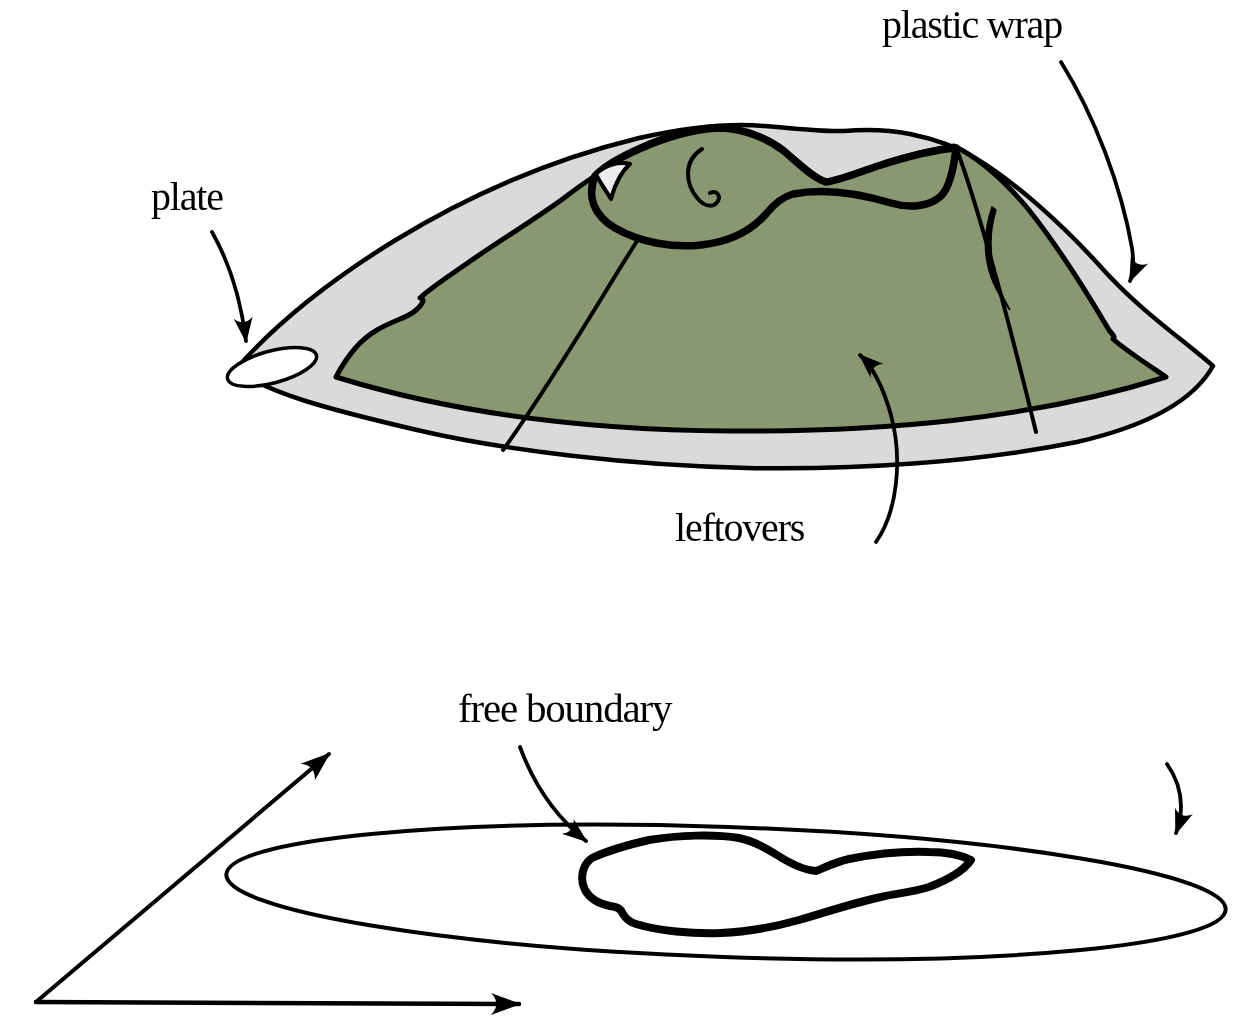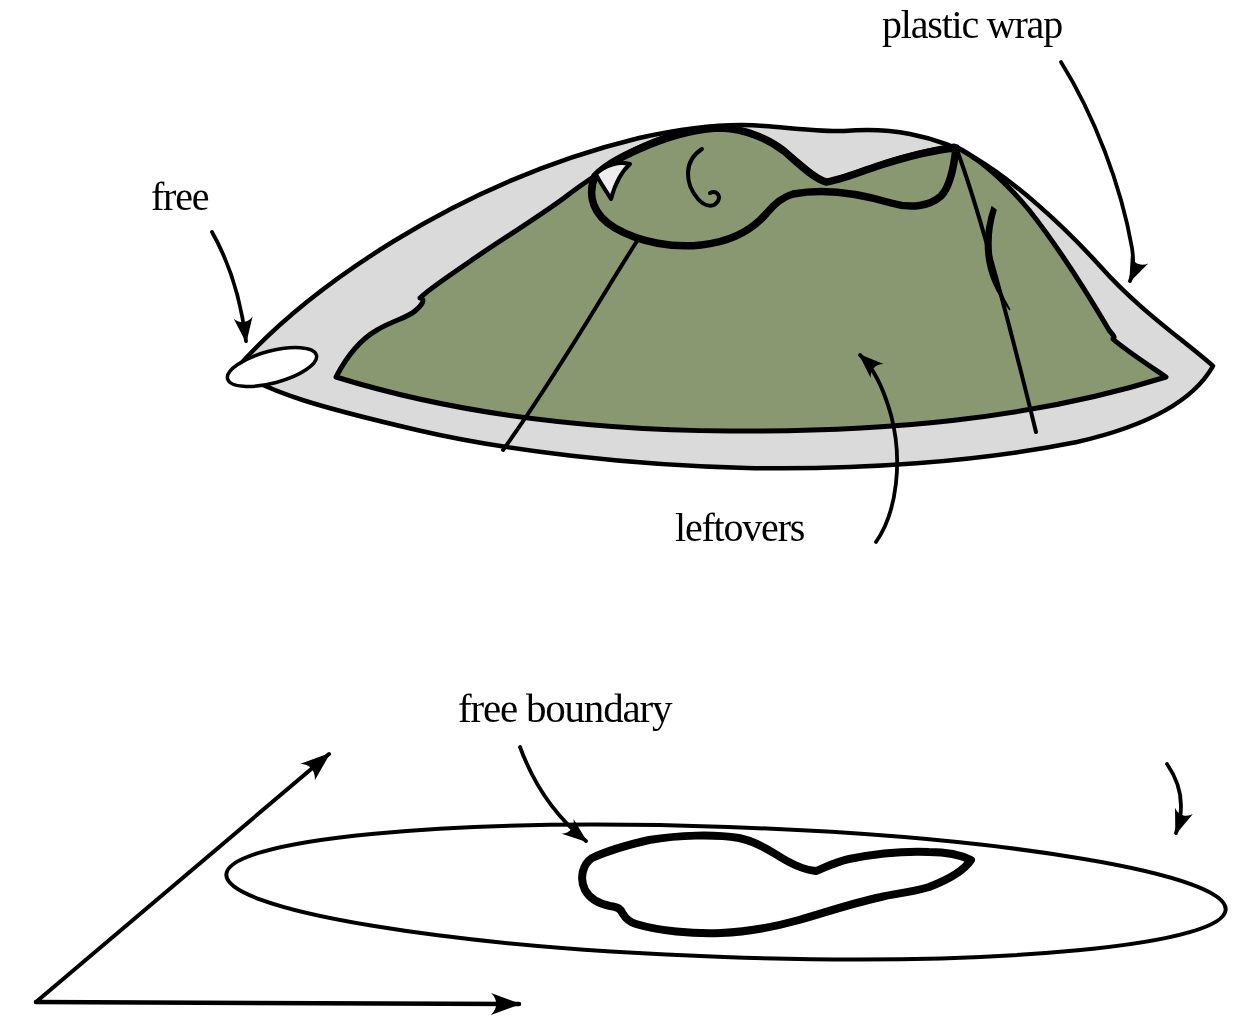--- a/index.html
+++ b/index.html
@@ -143,18 +143,18 @@
                C592,909 589,907 581,906
                C571,904 561,899 556,890
                C550,878 554,864 563,858 Z" fill="none" stroke="#000" stroke-width="8" stroke-linejoin="round"></path>
 
       <path d="M491,747 C505,785 527,817 557,841" fill="none" stroke="#000" stroke-width="3.8" stroke-linecap="round" marker-end="url(#headSmall)"></path>
       <path d="M1138,764 C1152,784 1156,808 1147,833" fill="none" stroke="#000" stroke-width="3.8" stroke-linecap="round" marker-end="url(#headSmall)"></path>
     </g>
   </svg>
 
   <div class="lbl lbl-plastic-wrap">plastic wrap</div>
-  <div class="lbl lbl-plate">free</div>
+  <div class="lbl lbl-plate">plate</div>
   <div class="lbl lbl-free-boundary">free boundary</div>
   <div class="lbl lbl-leftovers">leftovers</div>
 
   <div class="page-edge"></div>
 </div>
 
 </body></html>

